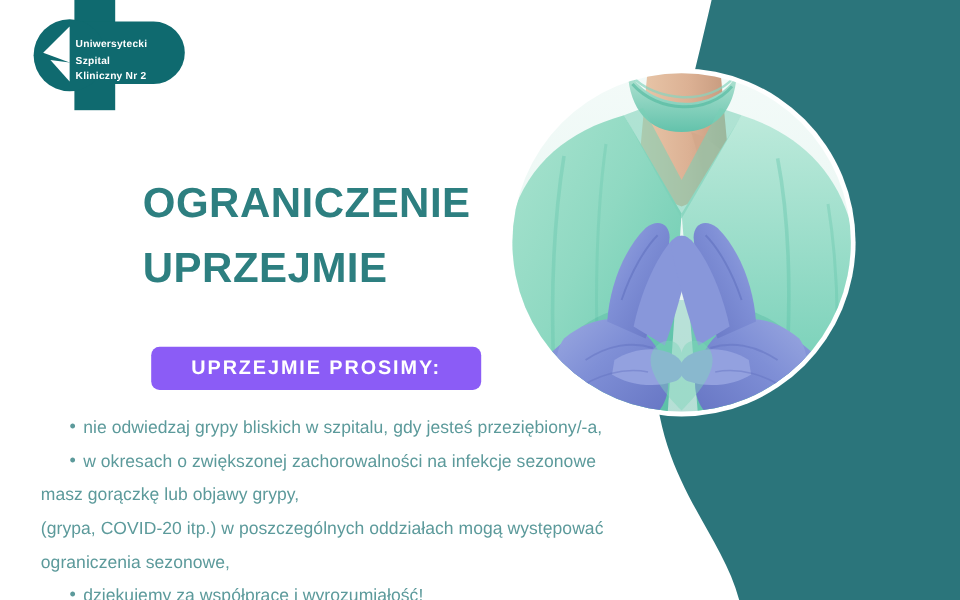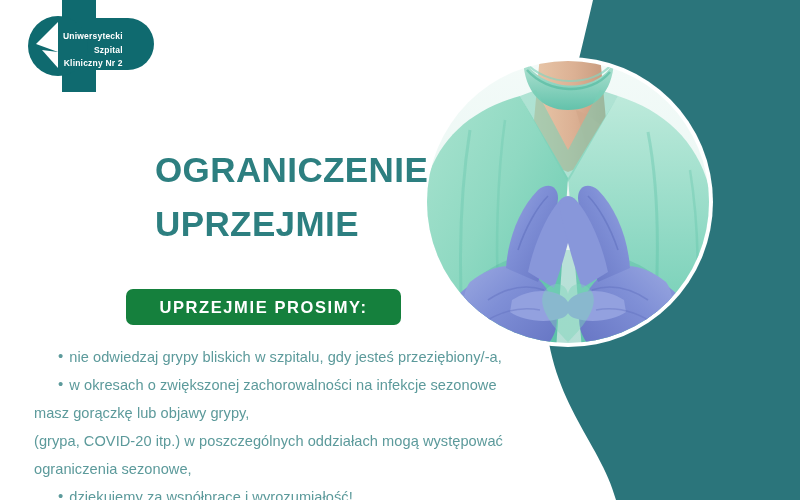--- a/index.html
+++ b/index.html
@@ -21,21 +21,21 @@
     position:absolute;
     left:0;top:0;
     width:800px;height:500px;
     pointer-events:none;
   }
 
   
   .logo{
     position:absolute;
     left:6px;top:0px;
-    width:160px;height:92px;text-align:right;
+    width:160px;height:92px;
   }
   .logo-svg{position:absolute;left:0;top:0;}
   .logo-text{
     position:absolute;
     left:57px;top:30px;
     color:#ffffff;
     font-size:8.5px;
     font-weight:bold;
     line-height:13.5px;
     letter-spacing:.2px;
@@ -46,28 +46,28 @@
   .headline{
     position:absolute;
     left:119px;top:143px;
     width:330px;
     color:#2d7f80;
     font-size:35px;
     font-weight:bold;
     line-height:54px;
     letter-spacing:.4px;
   }
-  .headline div{white-space:nowrap;margin-left:36px;}
+  .headline div{white-space:nowrap;}
 
   
   .badge{
     position:absolute;
     left:126px;top:289px;
     width:275px;height:36px;
-    background:#15803d;
+    background:#8b5cf6;
     border-radius:7px;
     display:flex;
     align-items:center;
     justify-content:center;
     color:#ffffff;
     font-size:16.5px;
     font-weight:bold;
     letter-spacing:1.6px;
     box-sizing:border-box;
   }

